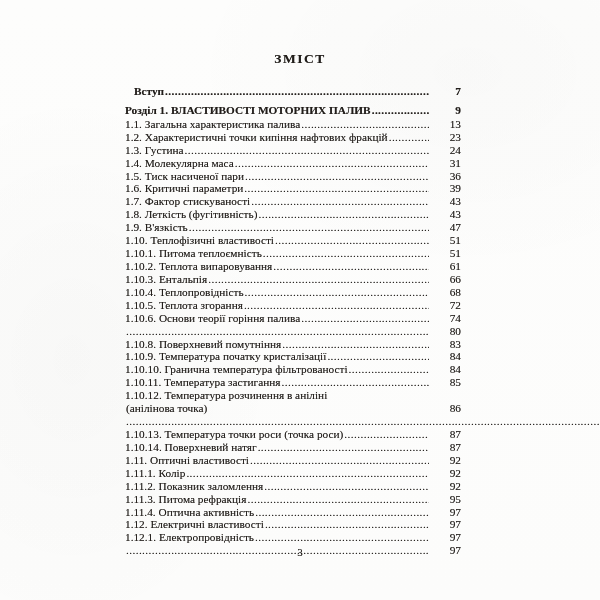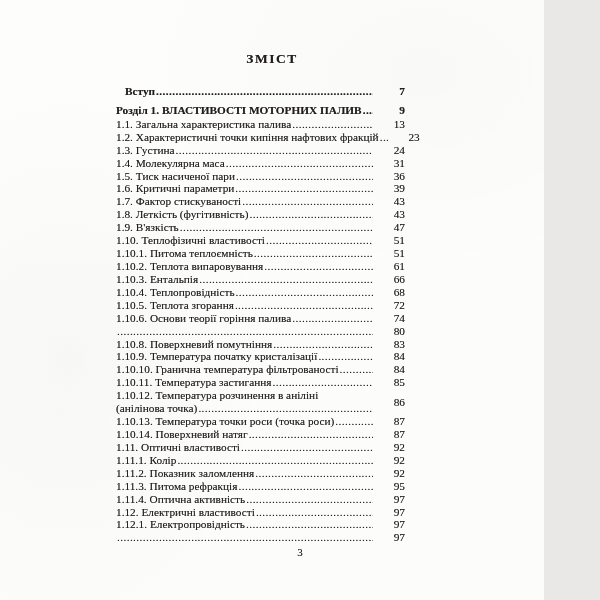--- a/index.html
+++ b/index.html
@@ -3,39 +3,39 @@
 <meta charset="utf-8">
 <style>
   html, body { margin: 0; padding: 0; }
   body {
     width: 600px; height: 600px;
     background: #e9e8e6;
     font-family: "Liberation Serif", serif;
   }
   .scan-page {
     position: relative;
-    width: 544px; height: 600px;
+    width: 600px; height: 600px;
     background:
       radial-gradient(ellipse 420px 300px at 78% 12%, rgba(0,0,0,0.015), transparent 70%),
       radial-gradient(ellipse 300px 400px at 12% 60%, rgba(0,0,0,0.02), transparent 70%),
       linear-gradient(180deg, #fdfdfc 0%, #fcfcfb 100%);
     color: #211d1a;
     overflow: hidden;
   }
   .doc-title {
     padding-top: 51px;
     text-align: center;
     font-weight: bold;
     font-size: 13.5px;
     letter-spacing: 1.5px;
     text-shadow: 0 0 0.4px rgba(30,27,24,0.55);
   }
   .toc-list {
     position: absolute;
-    left: 116px;
+    left: 125px;
     right: 139px;
     top: 85px;
   }
   .row {
     display: flex;
     align-items: baseline;
     font-size: 11.3px;
     line-height: 12.92px;
     text-shadow: 0 0 0.4px rgba(30,27,24,0.5);
     white-space: nowrap;
@@ -52,21 +52,21 @@
     letter-spacing: 0.4px;
     min-width: 8px;
   }
   .pg {
     flex: none;
     width: 30px;
     text-align: right;
   }
   .row.two { align-items: stretch; }
   .row.two .left { flex: 1; min-width: 0; }
-  .row.two .l2 { display: flex; align-items: baseline; }
+  .row.two .l2 { display: flex; align-items: baseline; flex-direction: column; }
   .row.two .pg {
     display: flex;
     align-items: center;
     justify-content: flex-end;
   }
   .page-footer {
     position: absolute;
     top: 546px;
     left: 0; width: 600px;
     text-align: center;

